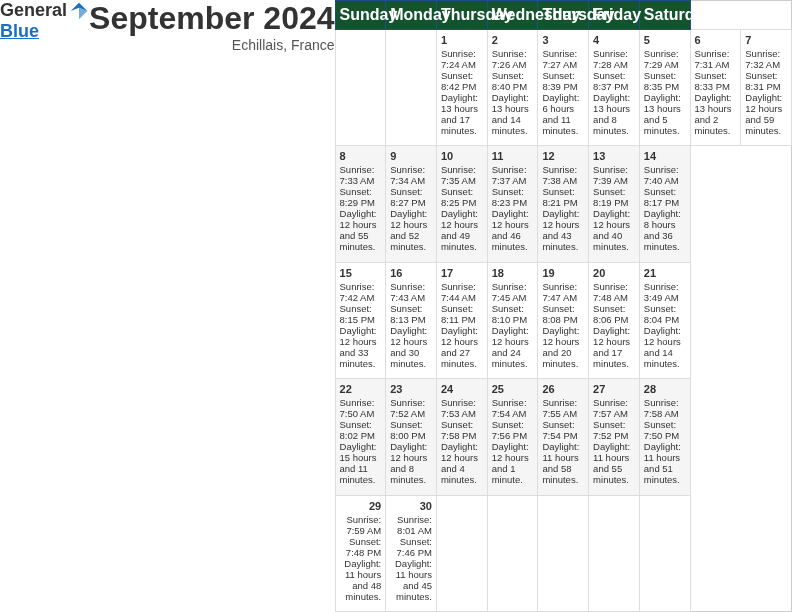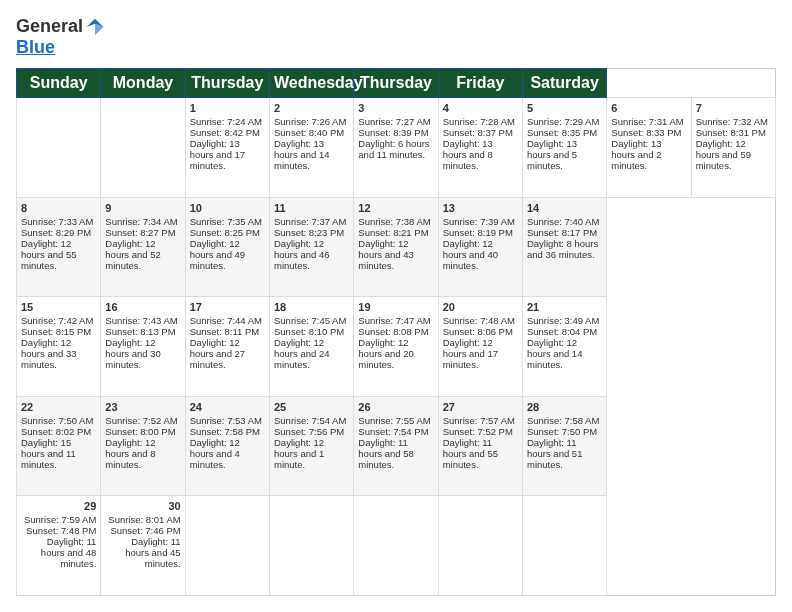--- a/index.html
+++ b/index.html
@@ -6,23 +6,22 @@
     body {
       font-family: Arial, sans-serif;
       background: #fff;
       width: 792px;
       height: 612px;
       overflow: hidden;
     }
     .page {
       width: 792px;
       height: 612px;
-      padding: 16px;
       display: flex;
-      flex-direction: column;
+      flex-direction: row;
     }
     .header {
       display: flex;
       justify-content: space-between;
       align-items: flex-start;
       margin-bottom: 10px;
     }
     .logo {
       display: flex;
       flex-direction: column;
@@ -111,20 +110,22 @@
       <div class="logo-text">
         <span class="logo-general">General</span>
         <svg class="logo-icon" viewBox="0 0 24 24" xmlns="http://www.w3.org/2000/svg">
           <polygon points="12,2 22,12 12,8 2,12" fill="#1a6fc4"></polygon>
           <polygon points="12,8 22,12 12,22" fill="#1a6fc4" opacity="0.6"></polygon>
         </svg>
       </div>
       <span class="logo-blue">Blue</span>
     </div>
     <div class="title-section">
+      <div class="month-title">September 2024</div>
+      <div class="location">Echillais, France</div>
     </div>
   </div>
 
   <table class="calendar">
     <thead>
       <tr>
       <th>Sunday</th>
           <th>Monday</th>
           <th>Thursday</th>
           <th>Wednesday</th>

